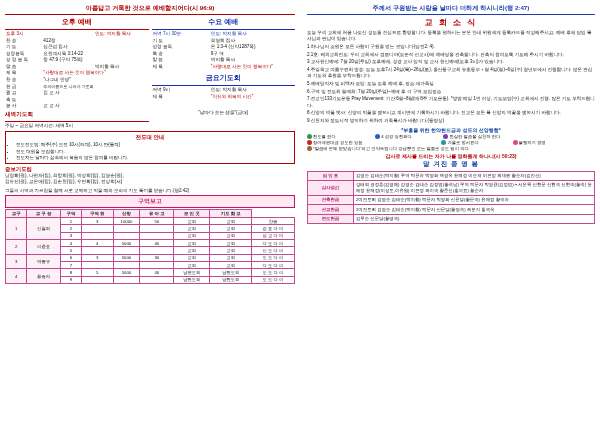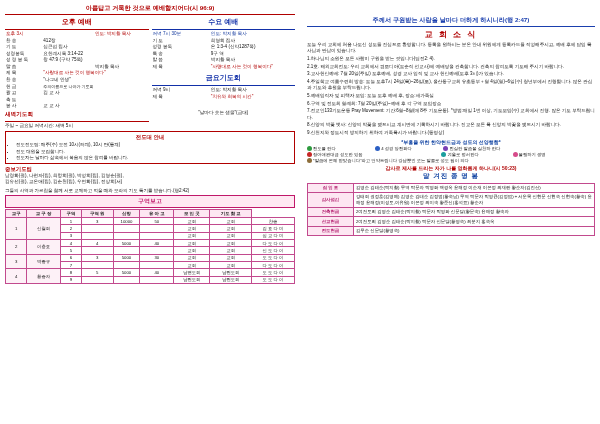--- a/index.html
+++ b/index.html
@@ -7,21 +7,21 @@
     width:600px;height:424px;
     background:#ffffff;
     font-family:"Liberation Sans","DejaVu Sans",sans-serif;
     font-size:5px;
     color:#111;
     overflow:hidden;
   }
   .page{position:relative;width:600px;height:424px;display:flex;}
   .col{box-sizing:border-box;}
   .left{width:300px;padding:4px 5px 0 5px;}
-  .right{width:300px;padding:16px 5px 0 6px;border-left:1px solid #fff;}
+  .right{width:300px;padding:4px 5px 0 6px;border-left:1px solid #fff;}
 
   
   .banner{
     text-align:center;color:#1a3fae;font-weight:bold;font-size:6.2px;
     border-bottom:1.2px solid #1a3fae;padding-bottom:1px;margin-bottom:2px;
   }
   .banner.red{color:#b00000;border-bottom-color:#b00000;}
   .sect-title{
     text-align:center;font-weight:bold;color:#b00000;font-size:8px;
     letter-spacing:2px;margin:1px 0 2px 0;

